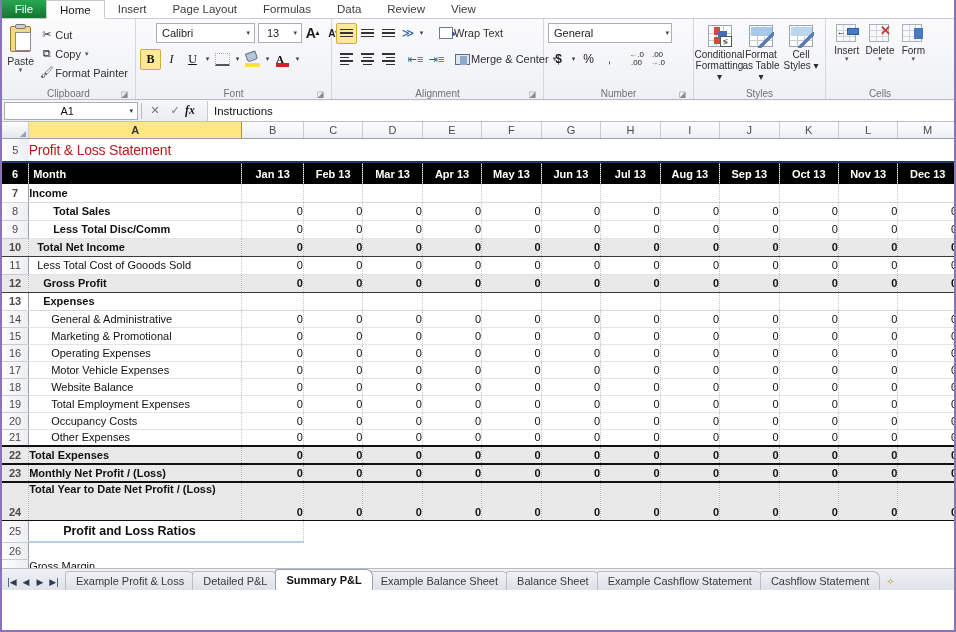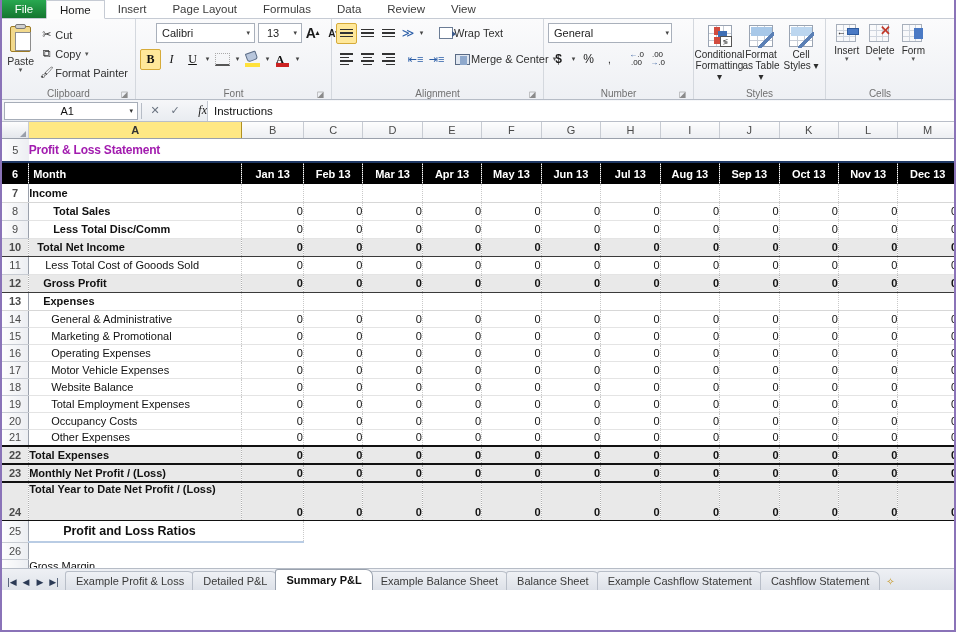--- a/index.html
+++ b/index.html
@@ -306,21 +306,21 @@
   .namebox {
     width: 134px; height: 18px; margin-left: 2px;
     background: #fff; border: 1px solid #a6adb8;
     display: flex; align-items: center;
     font-size: 11px; color: #111;
   }
   .namebox .v { flex: 1; text-align: center; }
   .namebox .c { font-size: 7px; padding-right: 4px; color: #333; }
   .fb-sep { width: 1px; height: 16px; background: #b6bcc6; margin: 0 3px; }
   .fb-btn { width: 20px; text-align: center; font-size: 11px; color: #6a7380; cursor: default; }
-  .fb-fx { width: 22px; text-align: right; font-family: "Liberation Serif", serif; font-style: italic; font-size: 12px; color: #1a1a1a; cursor:default;}
+  .fb-fx { width: 22px; text-align: left; font-family: "Liberation Serif", serif; font-style: italic; font-size: 12px; color: #1a1a1a; cursor:default;font-weight:bold;}
   .fb-input {
     flex: 1; height: 20px;
     background: #fff;
     border-left: 1px solid #c3c8d1;
     display: flex; align-items: center;
     font-size: 11.5px; color: #111;
     padding-left: 6px;
   }
 
   
@@ -390,21 +390,21 @@
     padding-left: 4px;
     border-right: 1px dotted #c9c9c9;
     border-bottom: 1px solid #e4e4e4;
     color: #111;
   }
   .blank { border: none; background: #fff; }
 
   
   .r-title td { border: none; }
   .title-cell {
-    font-size: 12px; font-weight: bold; color: #a21caf;
+    font-size: 14px; font-weight: normal; color: #b91c1c;
     padding-left: 6px;
     letter-spacing: -0.2px;
   }
   .monthhead td {
     background: #000;
     color: #fff;
     font-weight: bold;
     border-right: 1px dotted #777;
     border-bottom: none;
     text-align: center;
@@ -906,21 +906,21 @@
         <td class="c">0</td>
         <td class="c">0</td>
         <td class="c">0</td>
         <td class="c">0</td>
         <td class="c">0</td>
         <td class="c">0</td>
       </tr>
 
       <tr style="height:18px">
         <td class="rowhead">11</td>
-        <td class="lbl" style="padding-left:16px">Less Total Cost of Gooods Sold</td>
+        <td class="lbl" style="padding-left:8px">Less Total Cost of Gooods Sold</td>
         <td class="c">0</td>
         <td class="c">0</td>
         <td class="c">0</td>
         <td class="c">0</td>
         <td class="c">0</td>
         <td class="c">0</td>
         <td class="c">0</td>
         <td class="c">0</td>
         <td class="c">0</td>
         <td class="c">0</td>

